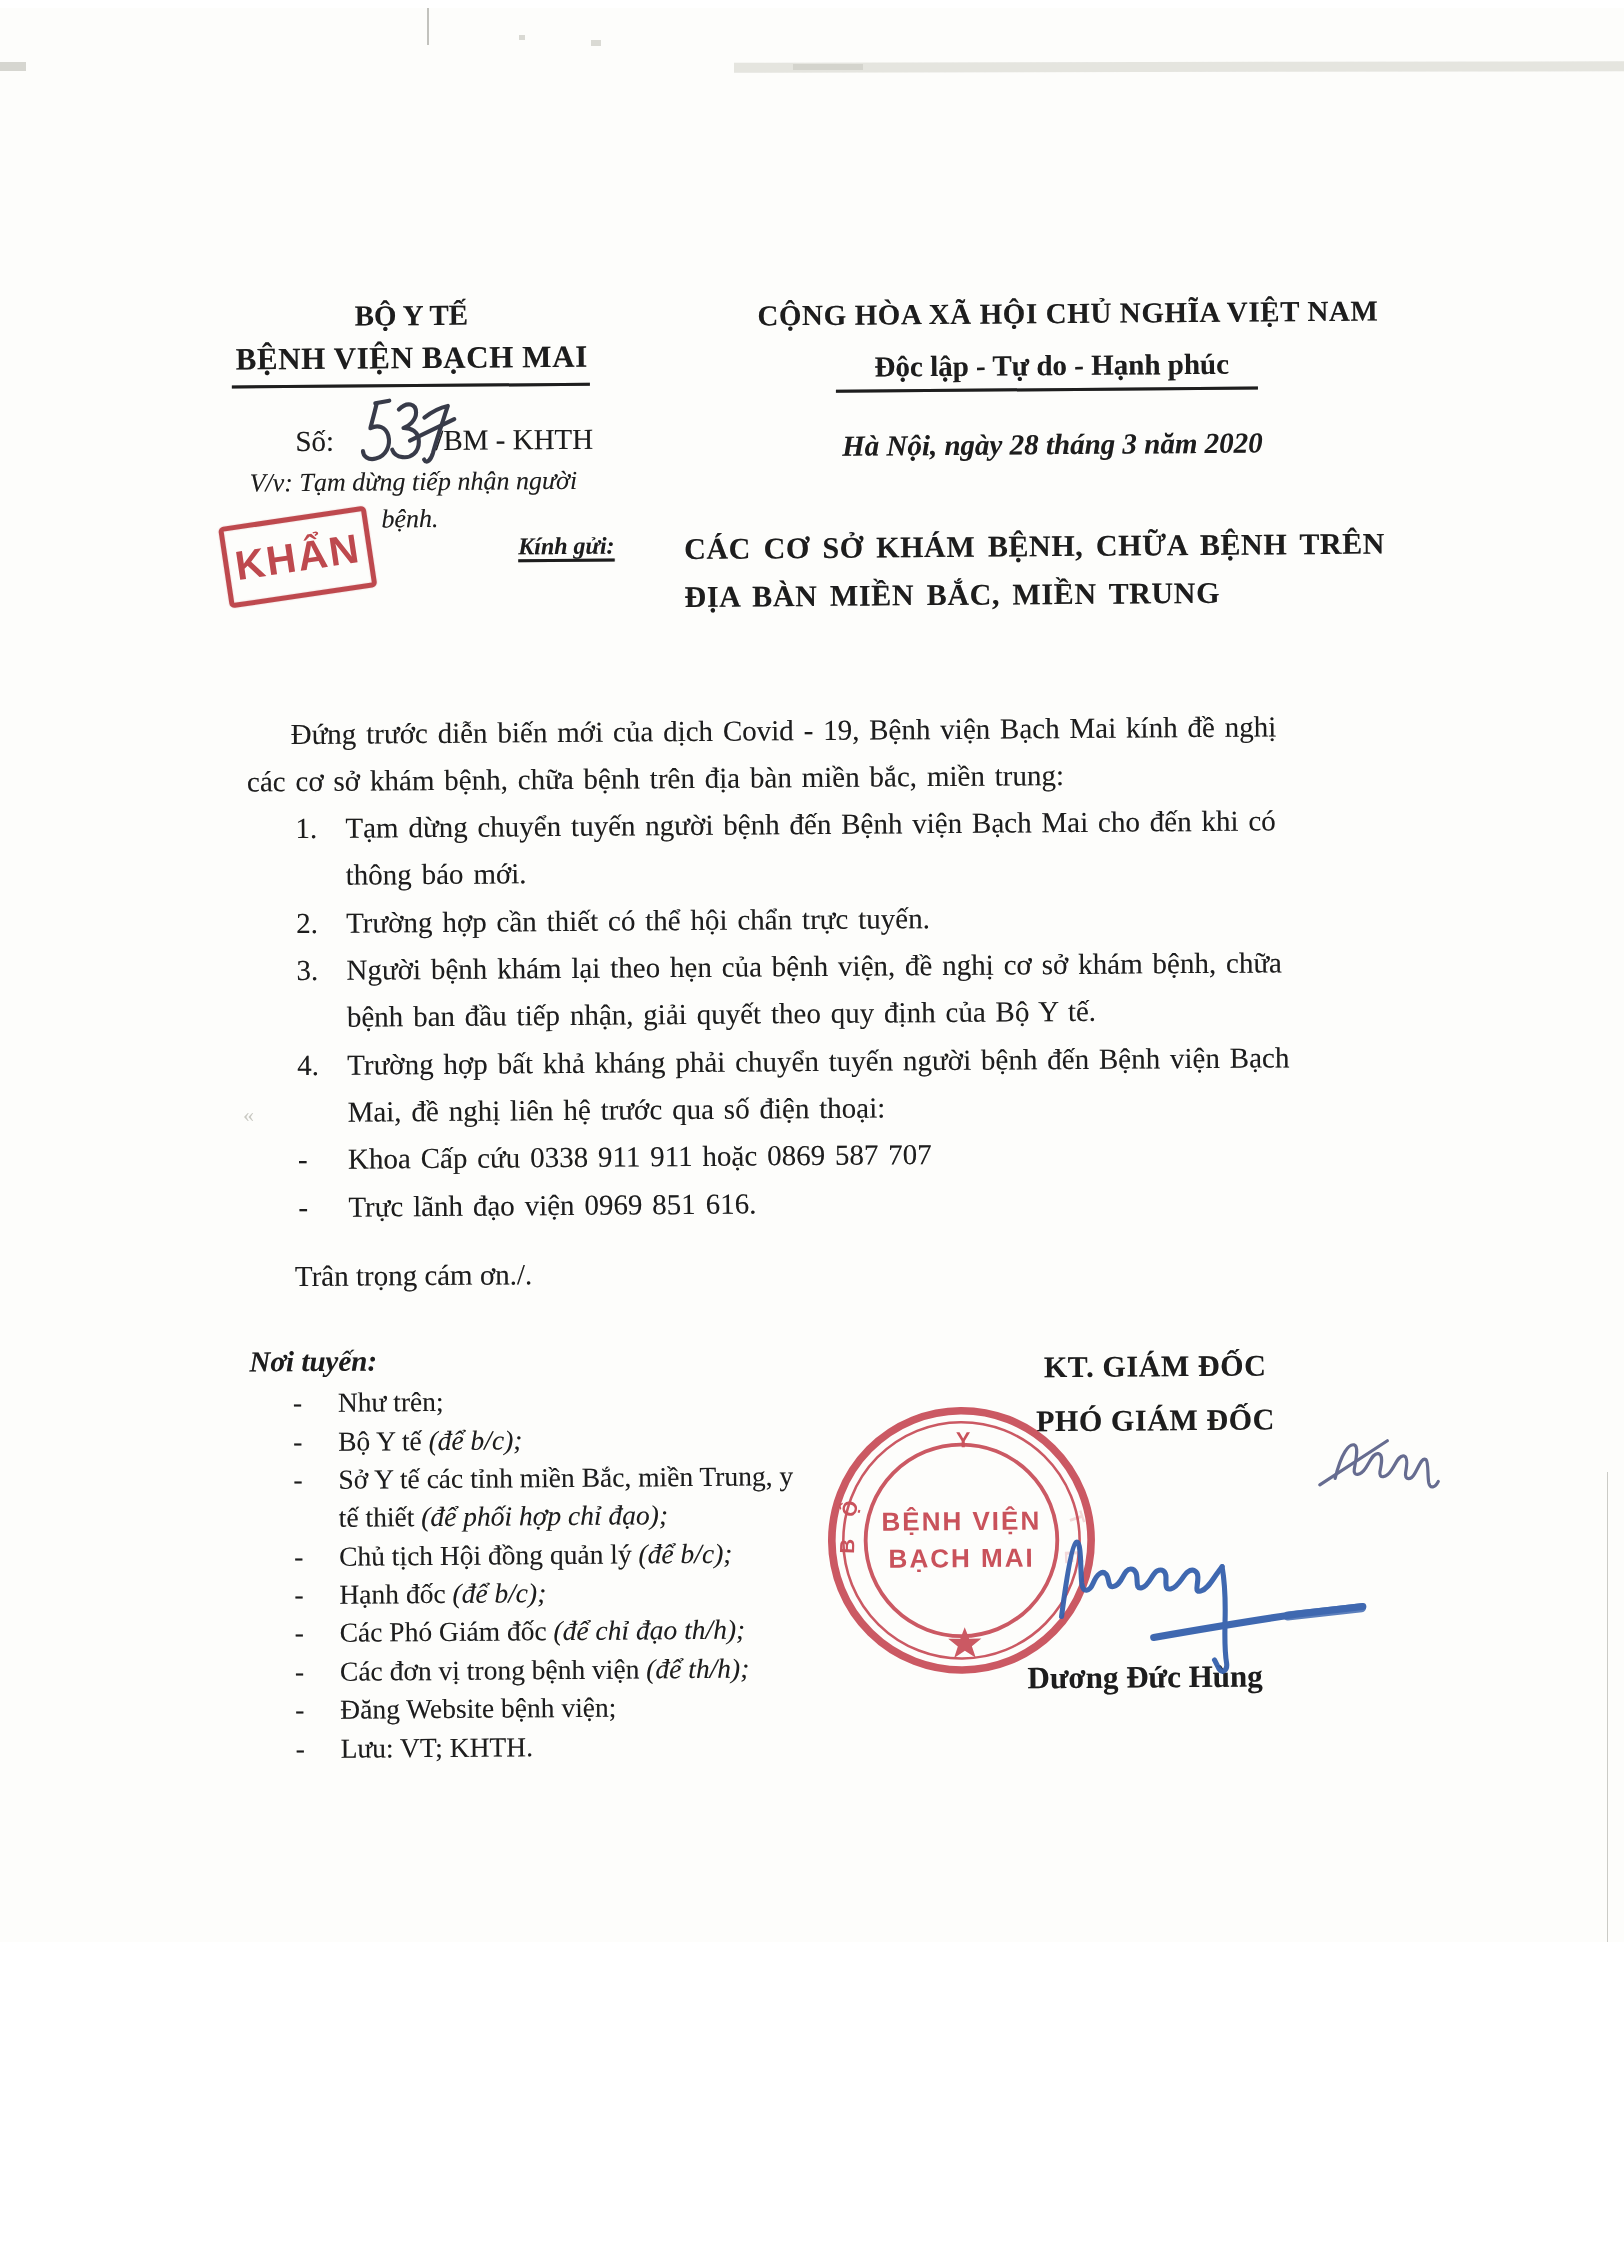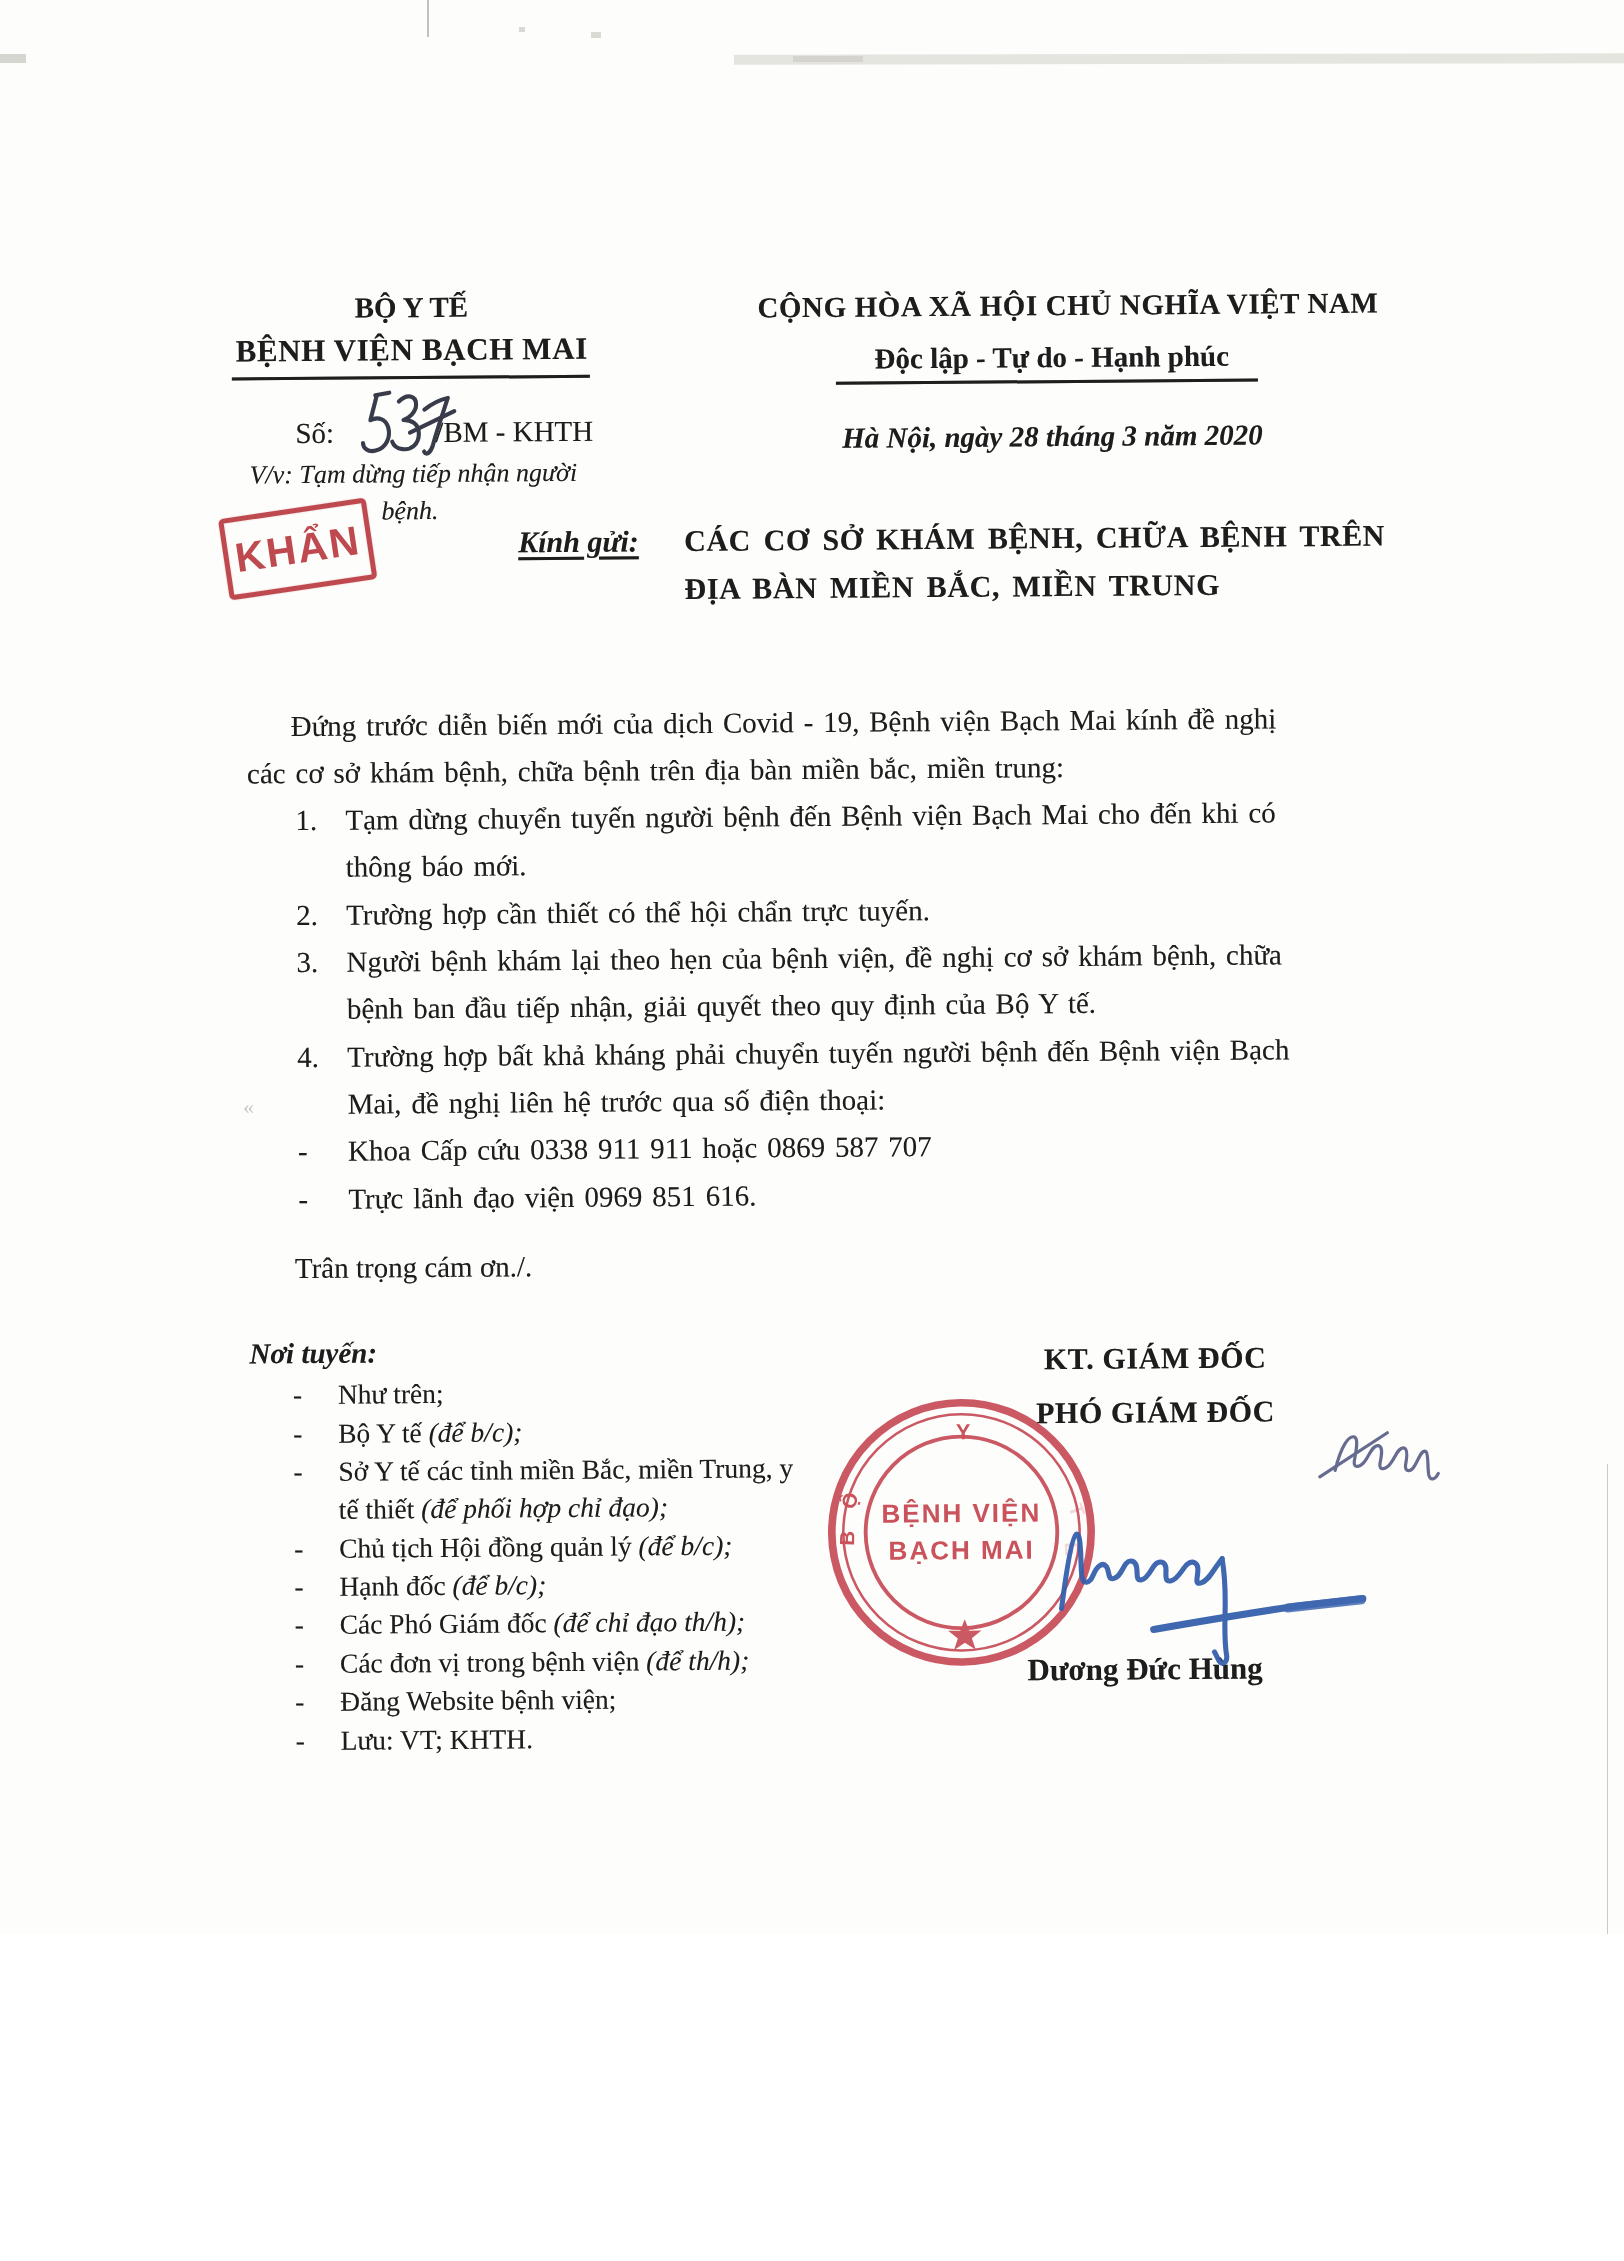--- a/index.html
+++ b/index.html
@@ -1,32 +1,32 @@
 <!DOCTYPE html>
 <html style="font-size:10.2px"><head>
 <meta charset="utf-8">
 <style>
   html,body{margin:0;padding:0;background:#ffffff;}
   #page{
     position:relative;width:1625px;height:1934px;background:#fdfdfb;overflow:hidden;
-    font-family:"Liberation Serif","DejaVu Serif",serif;color:#1d1d1d;
+    font-family:"Liberation Serif","DejaVu Serif",serif;color:#1d1d1d;margin-top:8px;
   }
   .content{position:absolute;inset:0;transform:rotate(-0.45deg);transform-origin:50% 40%;}
   .t{position:absolute;white-space:nowrap;text-shadow:0 0 0.6px rgba(25,25,25,.38);}
   .ctr{text-align:center;}
   .i{font-style:italic;}
   .rule{position:absolute;background:#1e1e1e;height:2.6px;box-shadow:0 0 0.6px rgba(0,0,0,.4);}
   .ministry{font-size:29px;font-weight:bold;}
   .org{font-size:31px;font-weight:bold;letter-spacing:0.6px;}
   .soline{font-size:29px;}
   .vv{font-size:26px;font-style:italic;}
   .national{font-size:29px;font-weight:bold;letter-spacing:0.6px;}
   .motto{font-size:29px;font-weight:bold;}
   .dateline{font-size:29px;font-style:italic;font-weight:600;}
-  .salut{font-size:30px;font-weight:bold;font-style:italic;text-decoration:underline;text-underline-offset:5.1px;text-decoration-thickness:2.6px;}
+  .salut{font-size:24px;font-weight:bold;font-style:italic;text-decoration:underline;text-underline-offset:5.1px;text-decoration-thickness:2.6px;}
   .dest{font-size:30px;font-weight:bold;letter-spacing:0.6px;word-spacing:4.5px;}
   .body-l{font-size:29px;word-spacing:2.6px;}
   .num{display:inline-block;width:50px;}
   .closing{font-size:29px;}
   .nn{font-size:29px;font-weight:bold;font-style:italic;}
   .rcp{font-size:27.5px;}
   .rcp .dash{display:inline-block;width:45px;}
   .sig-title{font-size:30px;font-weight:bold;letter-spacing:0.6px;}
   .sig-name{font-size:31px;font-weight:bold;}
   .khan{

